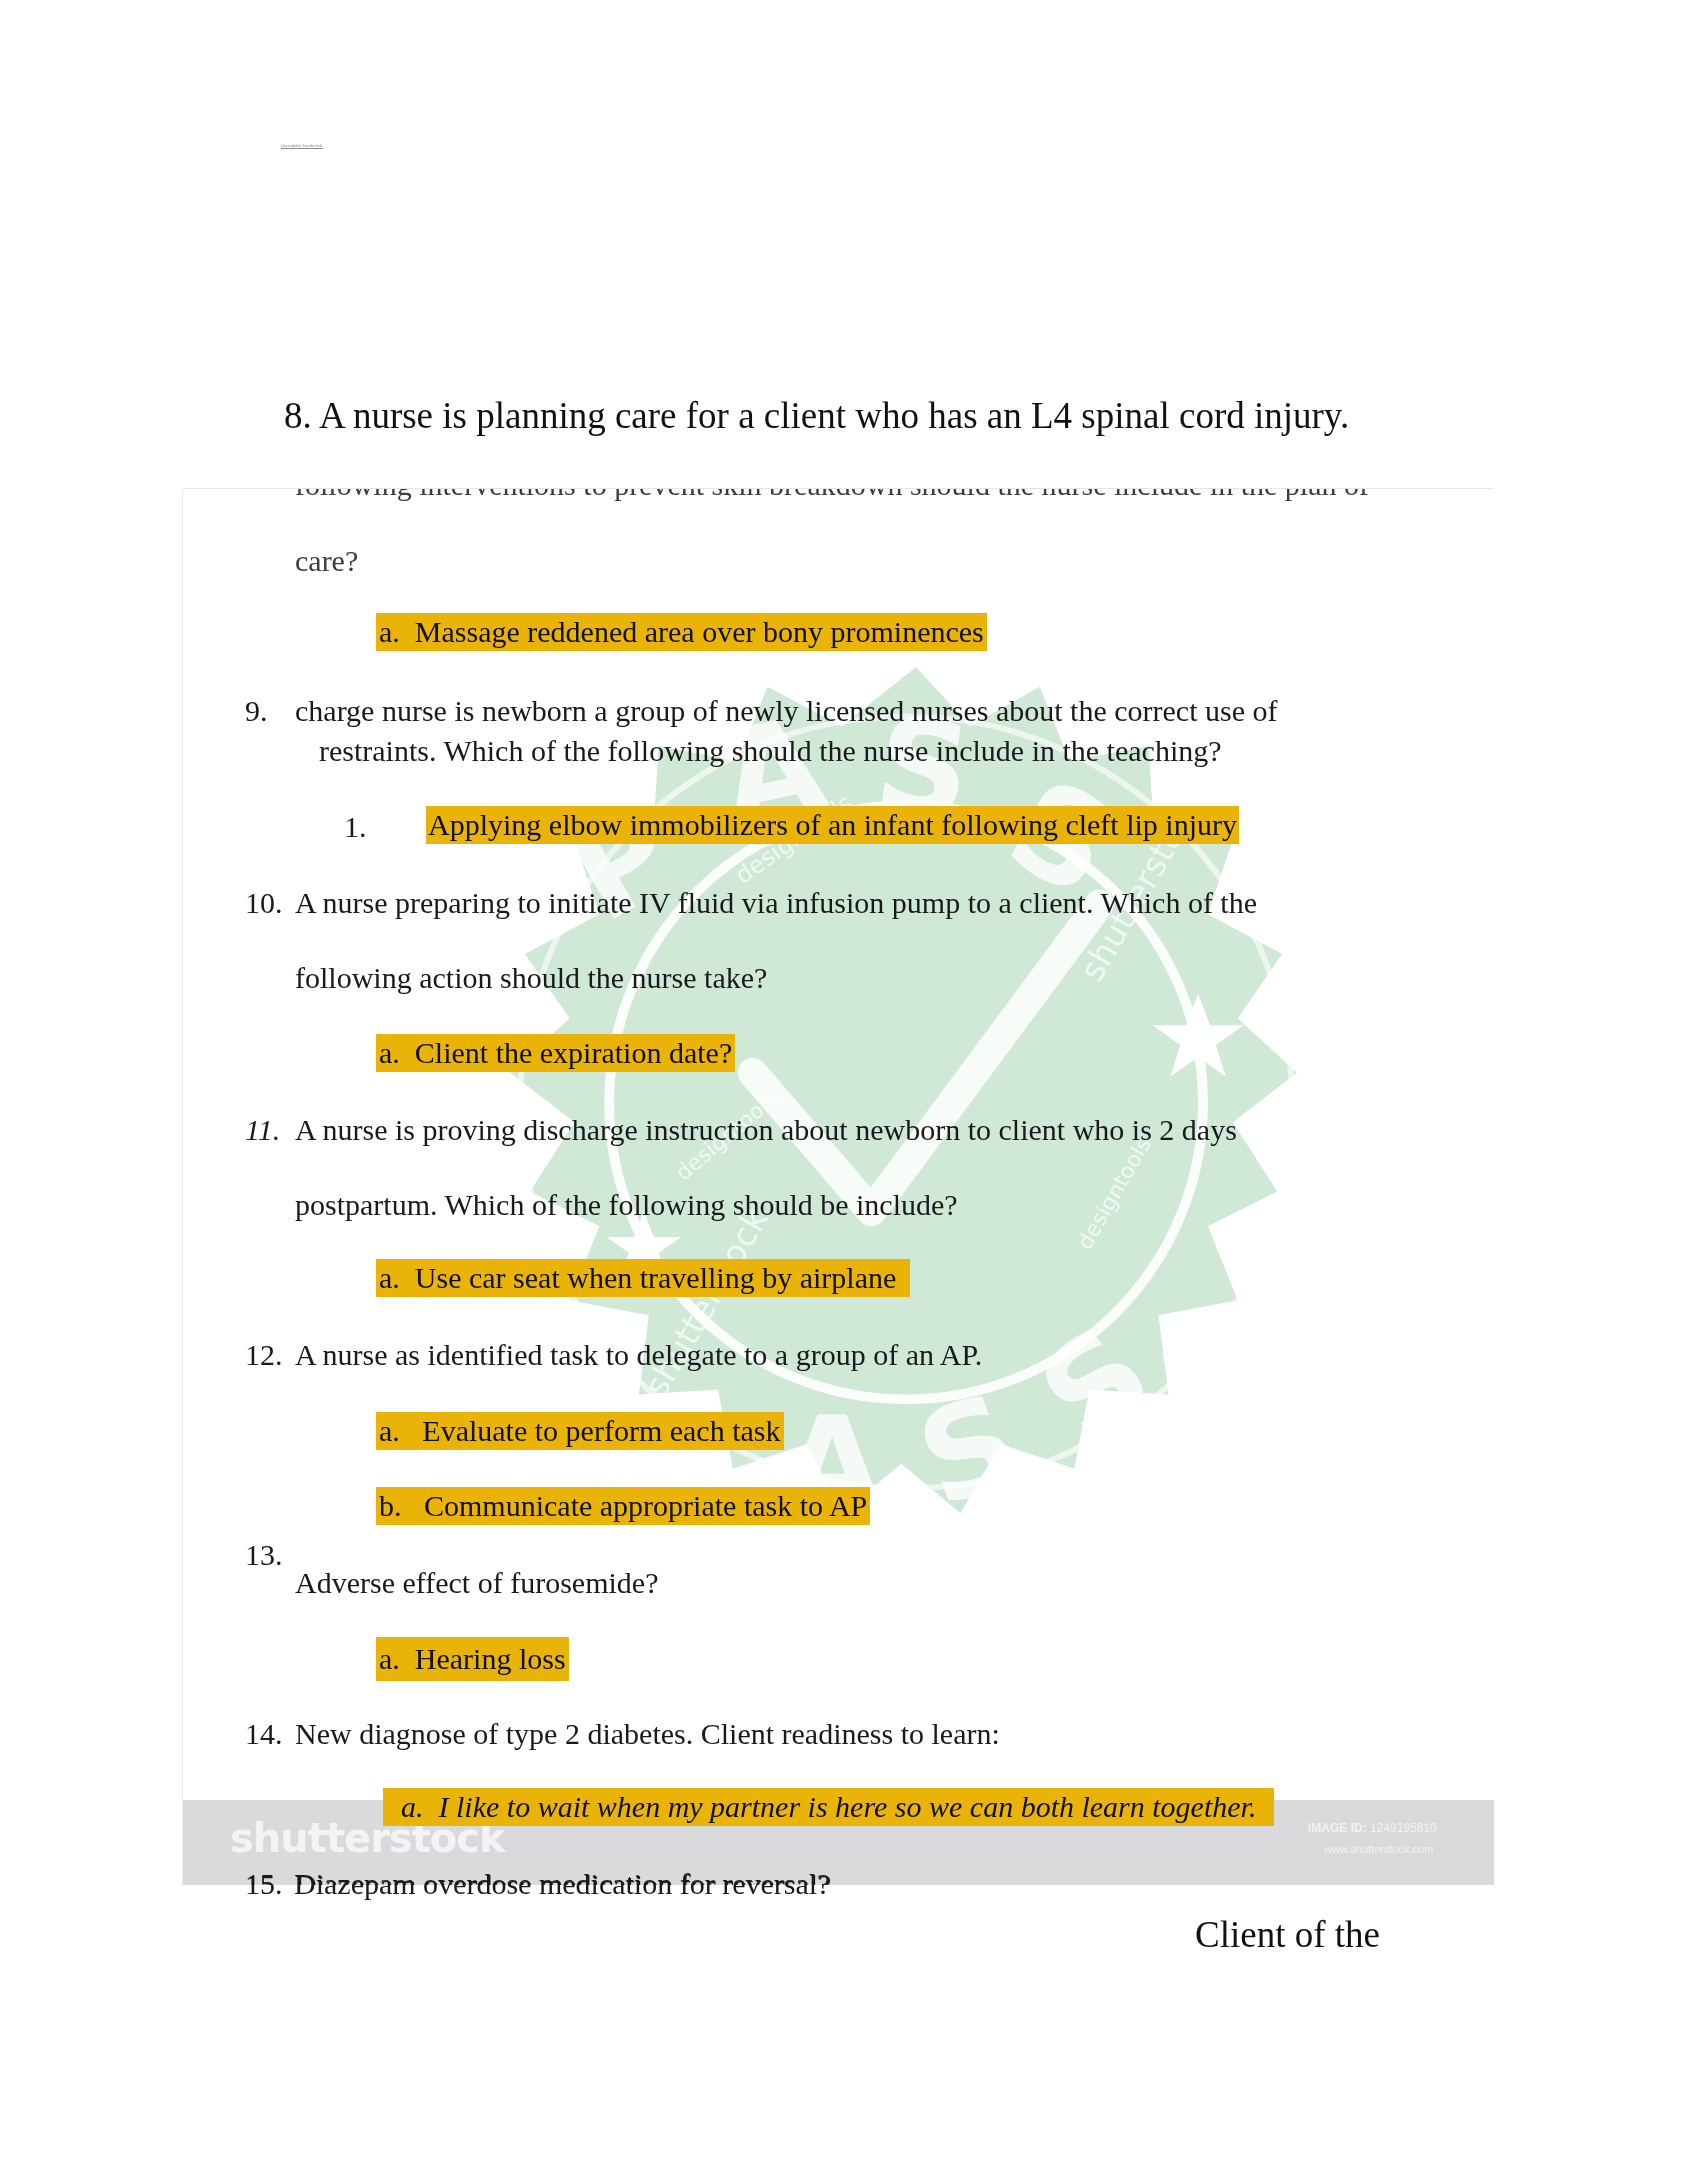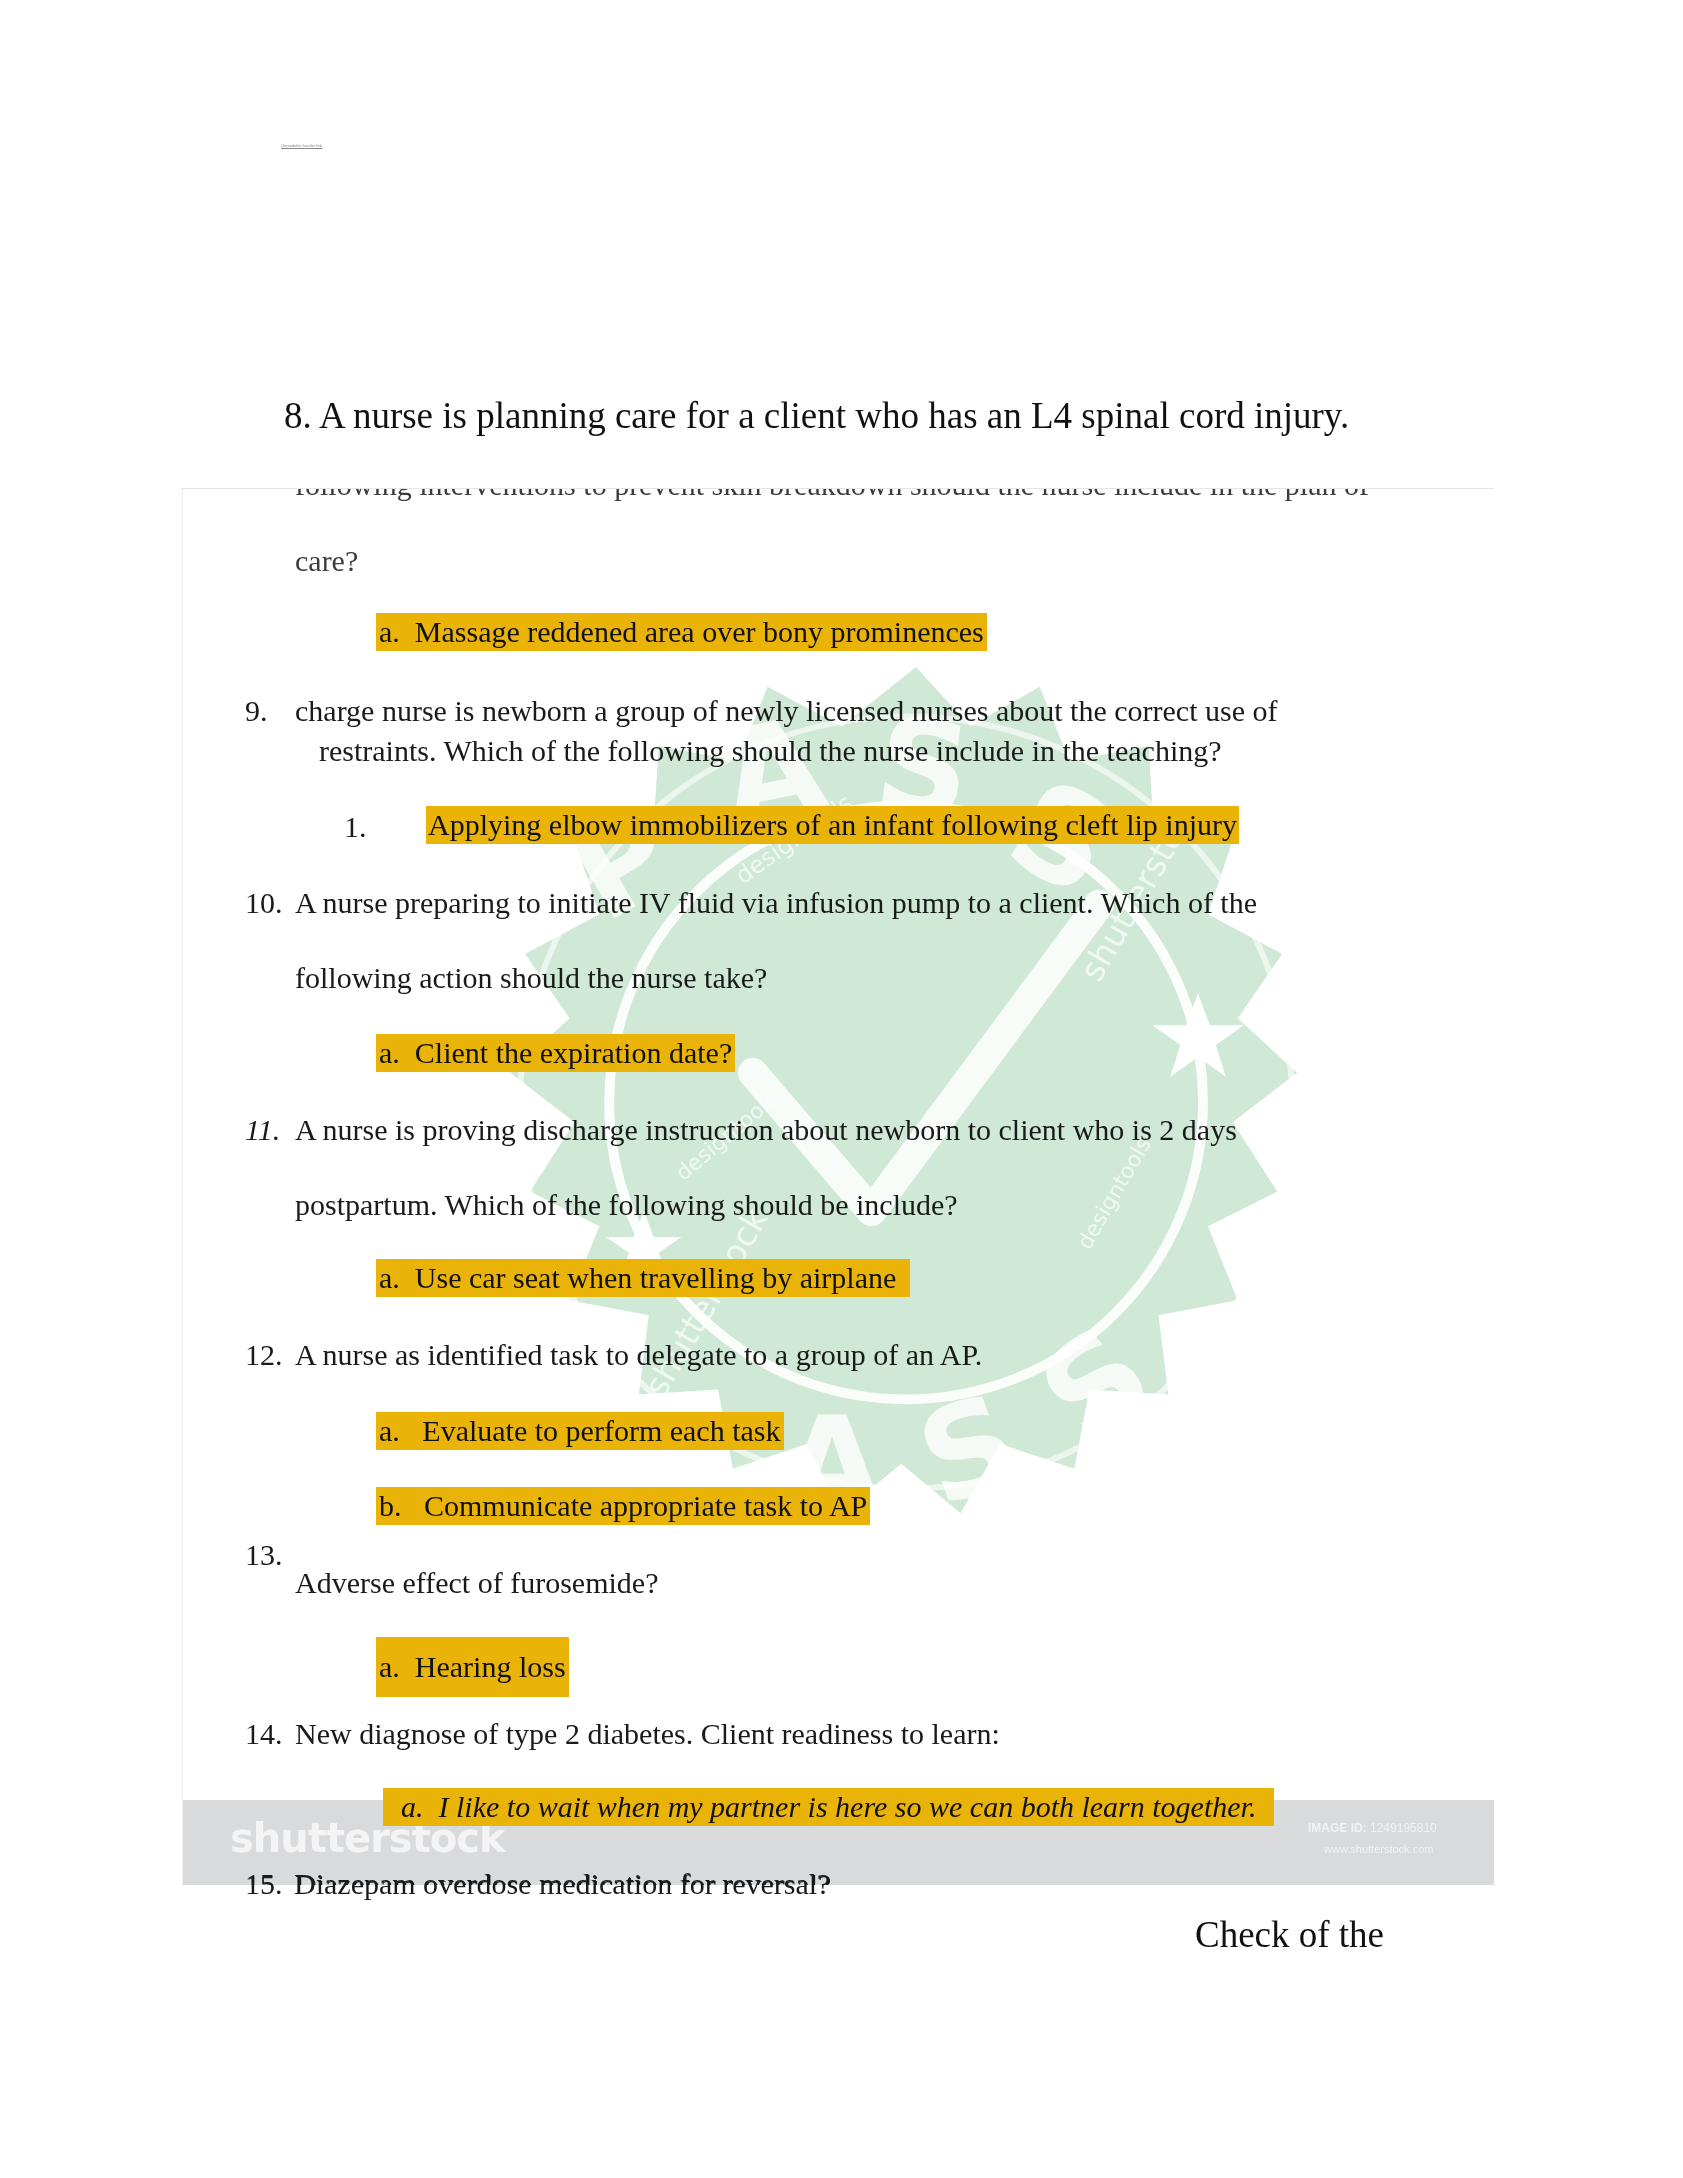--- a/index.html
+++ b/index.html
@@ -134,31 +134,31 @@
   <div class="line" style="left:112px; top:848px;">A nurse as identified task to delegate to a group of an AP.</div>
   <div class="opt" style="left:161px; top:923px; padding:0 3px;">
     <span>a.</span>&nbsp;&nbsp;&nbsp;<span>Evaluate to perform each task</span>
   </div>
   <div class="opt" style="left:161px; top:998px; padding:0 3px;">
     <span>b.</span>&nbsp;&nbsp;&nbsp;<span>Communicate appropriate task to AP</span>
   </div>
 
   <div class="line" style="left:62px; top:1048px;">13.</div>
   <div class="line" style="left:112px; top:1076px;">Adverse effect of furosemide?</div>
-  <div class="opt" style="left:161px; top:1148px; padding:11px 3px;">
+  <div class="opt" style="left:161px; top:1148px; padding:3px 3px;">
     <span>a.</span>&nbsp;&nbsp;<span>Hearing loss</span>
   </div>
 
   <div class="line" style="left:62px; top:1227px;">14.</div>
   <div class="line" style="left:112px; top:1227px;">New diagnose of type 2 diabetes. Client readiness to learn:</div>
   <div class="opt" style="left:168px; top:1299px; padding:0 18px;font-style:italic;">
     <span>a.</span>&nbsp;&nbsp;<span>I like to wait when my partner is here so we can both learn together.</span>
   </div>
 
   <div class="line" style="left:62px; top:1378px;">15.</div>
   <div class="line" style="left:112px; top:1378px;">Diazepam overdose medication for reversal?</div>
 </div>
 
 <div class="line" style="left:245px; top:1866px;">15.</div>
 <div class="line" style="left:294px; top:1866px;">Diazepam overdose medication for reversal?</div>
 
-<div class="which-of-the">Check of the</div>
+<div class="which-of-the">Client of the</div>
 
 
 </body></html>

